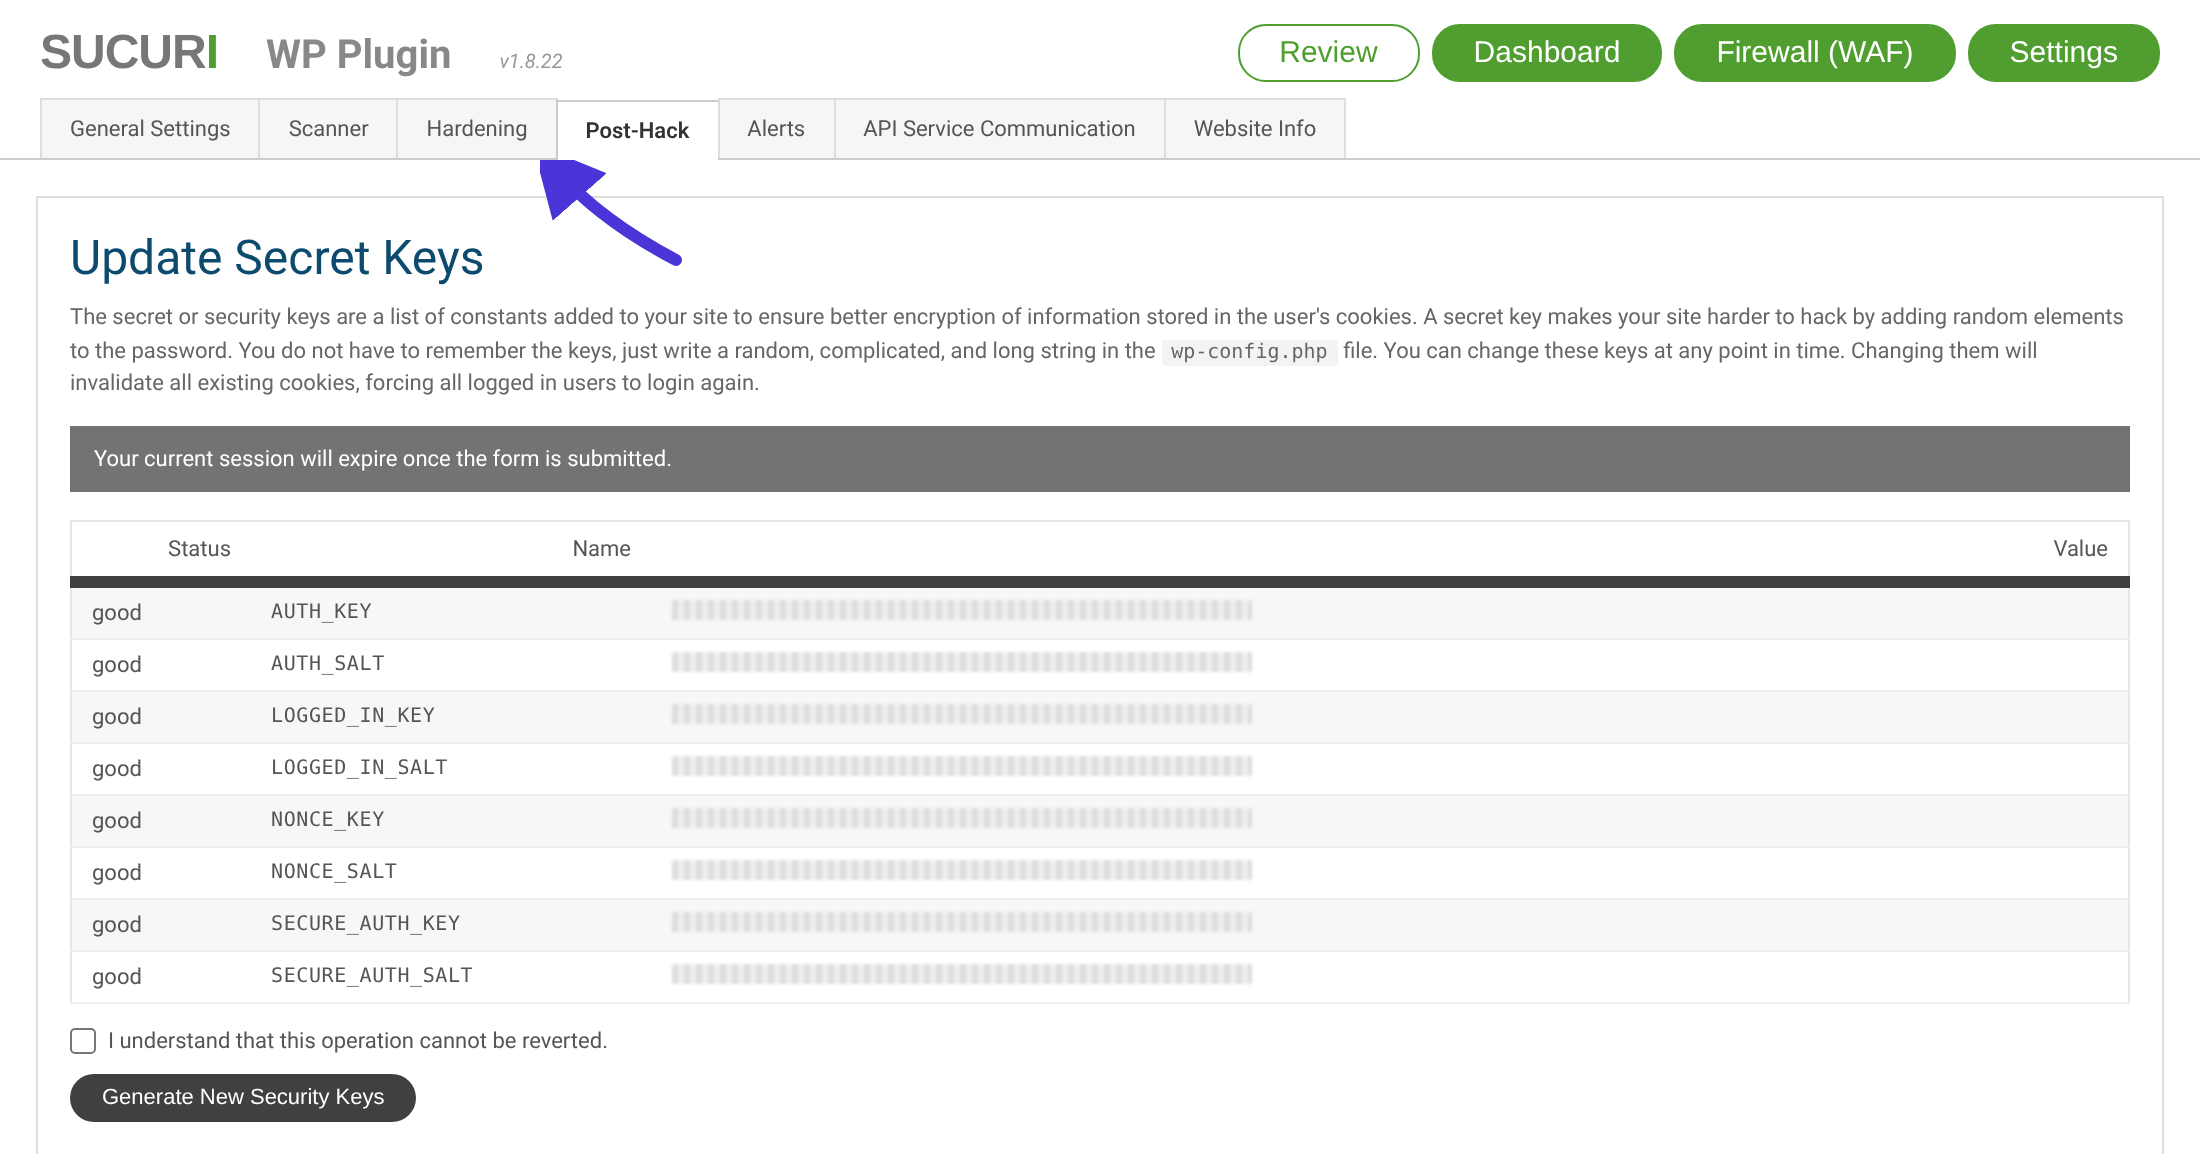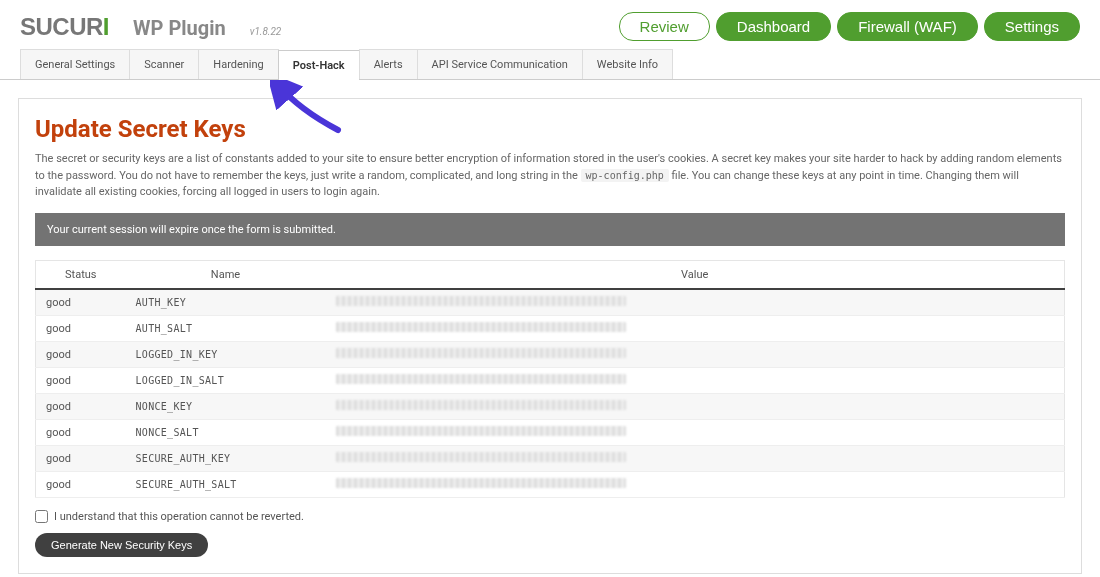--- a/index.html
+++ b/index.html
@@ -89,23 +89,23 @@
       pointer-events: none;
     }
     .panel {
       margin: 18px;
       border: 1px solid #ddd;
       padding: 16px;
       background: #fff;
     }
     h2 {
       font-size: 24px;
-      font-weight: 700;
+      font-weight: 400;
       margin-bottom: 8px;
-      color: #c2410c;
+      color: #0c4a6e;
     }
     p.desc {
       font-size: 11px;
       color: #666;
       line-height: 1.5;
       margin-bottom: 12px;
     }
     code.inline {
       background: #f3f3f3;
       padding: 1px 5px;
@@ -120,25 +120,25 @@
       font-size: 11px;
       margin-bottom: 14px;
     }
     table.keys {
       width: 100%;
       border-collapse: collapse;
       border: 1px solid #e5e5e5;
       font-size: 11px;
     }
     table.keys th {
-      text-align: center;
+      text-align: right;
       padding: 7px 10px;
       font-weight: 400;
       color: #555;
-      border-bottom: 2px solid #404040;
+      border-bottom: 6px solid #404040;
       background: #fff;
     }
     table.keys td {
       padding: 6px 10px;
       color: #555;
       border-bottom: 1px solid #eee;
     }
     table.keys tr:nth-child(odd) td { background: #f7f7f7; }
     table.keys tr:nth-child(even) td { background: #fff; }
     table.keys td.name { font-family: monospace; font-size: 10px; letter-spacing: 0.3px; }

